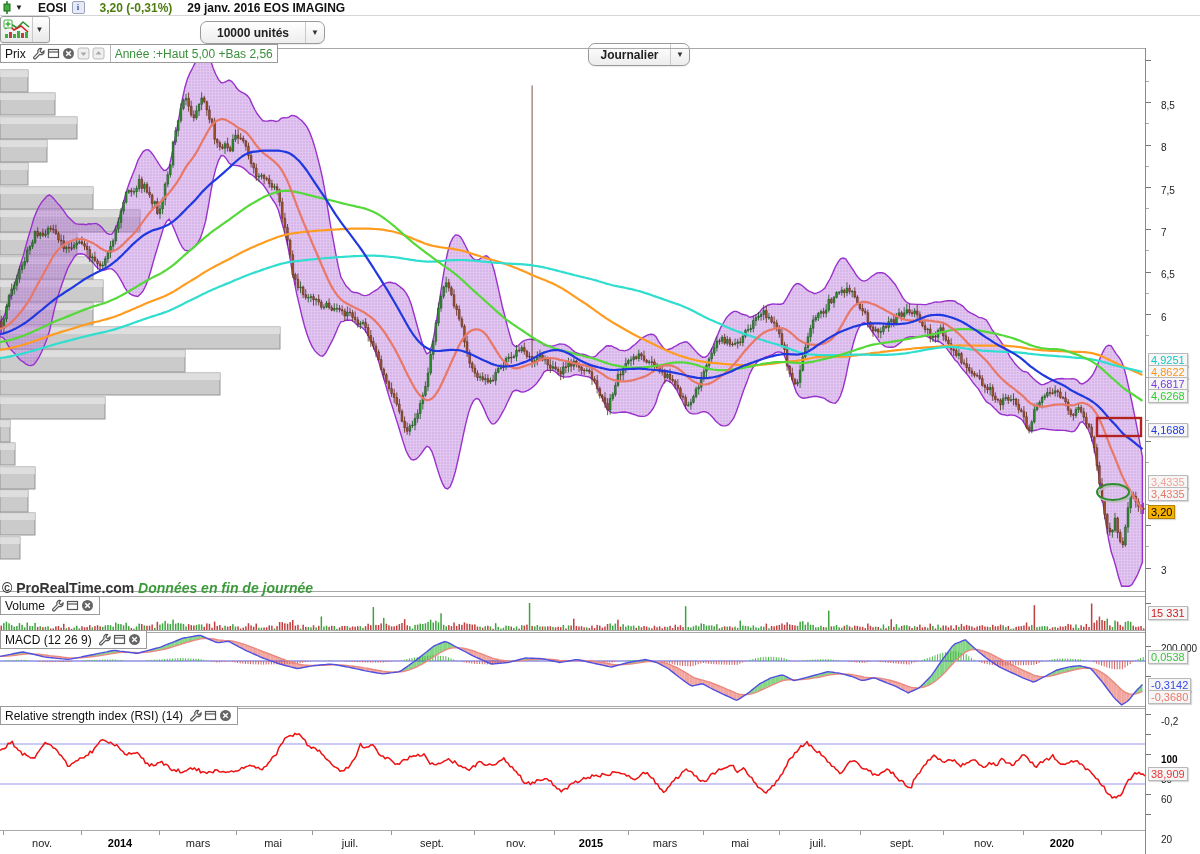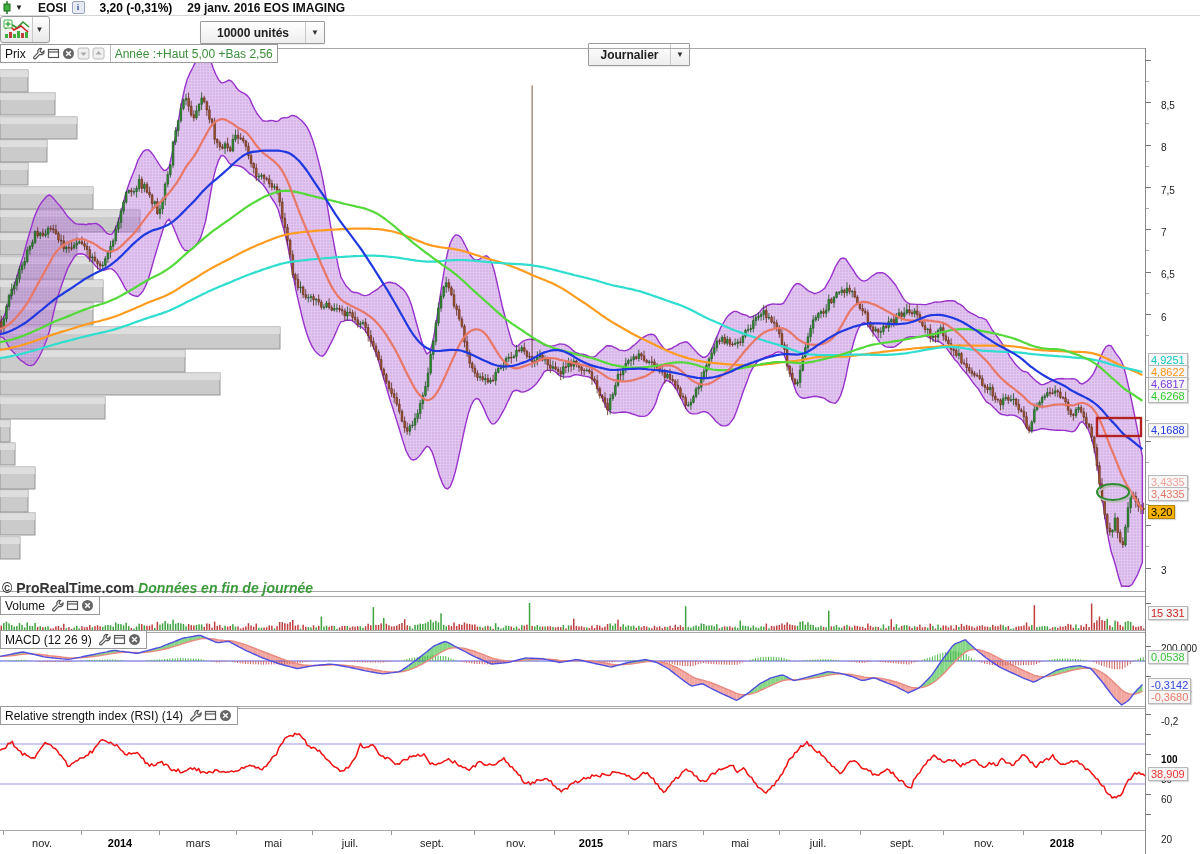--- a/index.html
+++ b/index.html
@@ -3,28 +3,28 @@
 <meta charset="utf-8">
 <style>
   html,body{margin:0;padding:0;}
   body{width:1200px;height:854px;position:relative;background:#fff;overflow:hidden;
        font-family:"Liberation Sans",sans-serif;-webkit-font-smoothing:antialiased;}
   .abs{position:absolute;}
   
   #quotebar{left:0;top:0;width:1200px;height:15px;background:#fff;border-bottom:1px solid #d6d6d6;
             display:flex;align-items:center;font-size:12px;font-weight:bold;color:#111;}
   #quotebar .sp{margin-left:15px;}
-  .red{color:#000000;text-align:center;}
+  .red{color:#4d7c0f;text-align:center;}
   .caret{font-size:8px;color:#222;margin-left:3px;}
   .info-ic{display:inline-block;width:11px;height:11px;background:#e7eaf3;border:1px solid #98a3c0;
            border-radius:2px;color:#3a57a8;font-size:9px;font-weight:bold;text-align:center;line-height:11px;
            font-family:"Liberation Serif",serif;margin-left:5px;}
   
   #toolbar{left:0;top:16px;width:1200px;height:31px;background:#fff;}
-  .select{position:absolute;height:21px;border:1px solid #9a9a9a;border-radius:1px;
+  .select{position:absolute;height:21px;border:1px solid #9a9a9a;border-radius:7px;
           background:linear-gradient(#ffffff,#ededed);display:flex;align-items:center;
           font-size:12px;font-weight:bold;color:#222;cursor:pointer;box-shadow:0 1px 1px rgba(0,0,0,.08);}
   .select .lbl{padding:0 8px;flex:1;text-align:center;}
   .select .arr{width:18px;text-align:center;font-size:8px;color:#333;border-left:1px solid #c9c9c9;height:100%;
                display:flex;align-items:center;justify-content:center;}
   #btn-ind{left:950px;top:3px;width:48px;height:25px;border:1px solid #9a9a9a;border-radius:3px;
            background:linear-gradient(#ffffff,#e8e8e8);display:flex;align-items:center;box-shadow:0 1px 1px rgba(0,0,0,.08);cursor:pointer;}
   #btn-ind .ic{width:30px;height:21px;margin-left:1px;}
   #btn-ind .arr{width:13px;height:100%;border-left:1px solid #c9c9c9;font-size:8px;color:#333;
                 display:flex;align-items:center;justify-content:center;}
@@ -1635,21 +1635,21 @@
     <div class="xlab" style="left:273px">mai</div>
     <div class="xlab" style="left:350px">juil.</div>
     <div class="xlab" style="left:432px">sept.</div>
     <div class="xlab" style="left:516px">nov.</div>
     <div class="xlab bold" style="left:591px">2015</div>
     <div class="xlab" style="left:665px">mars</div>
     <div class="xlab" style="left:740px">mai</div>
     <div class="xlab" style="left:818px">juil.</div>
     <div class="xlab" style="left:902px">sept.</div>
     <div class="xlab" style="left:984px">nov.</div>
-    <div class="xlab bold" style="left:1062px">2018</div>
+    <div class="xlab bold" style="left:1062px">2020</div>
     <div class="xtick" style="left:3.0px"></div>
     <div class="xtick" style="left:81.0px"></div>
     <div class="xtick" style="left:159.0px"></div>
     <div class="xtick" style="left:235.5px"></div>
     <div class="xtick" style="left:311.5px"></div>
     <div class="xtick" style="left:391.0px"></div>
     <div class="xtick" style="left:474.0px"></div>
     <div class="xtick" style="left:553.5px"></div>
     <div class="xtick" style="left:628.0px"></div>
     <div class="xtick" style="left:702.5px"></div>

